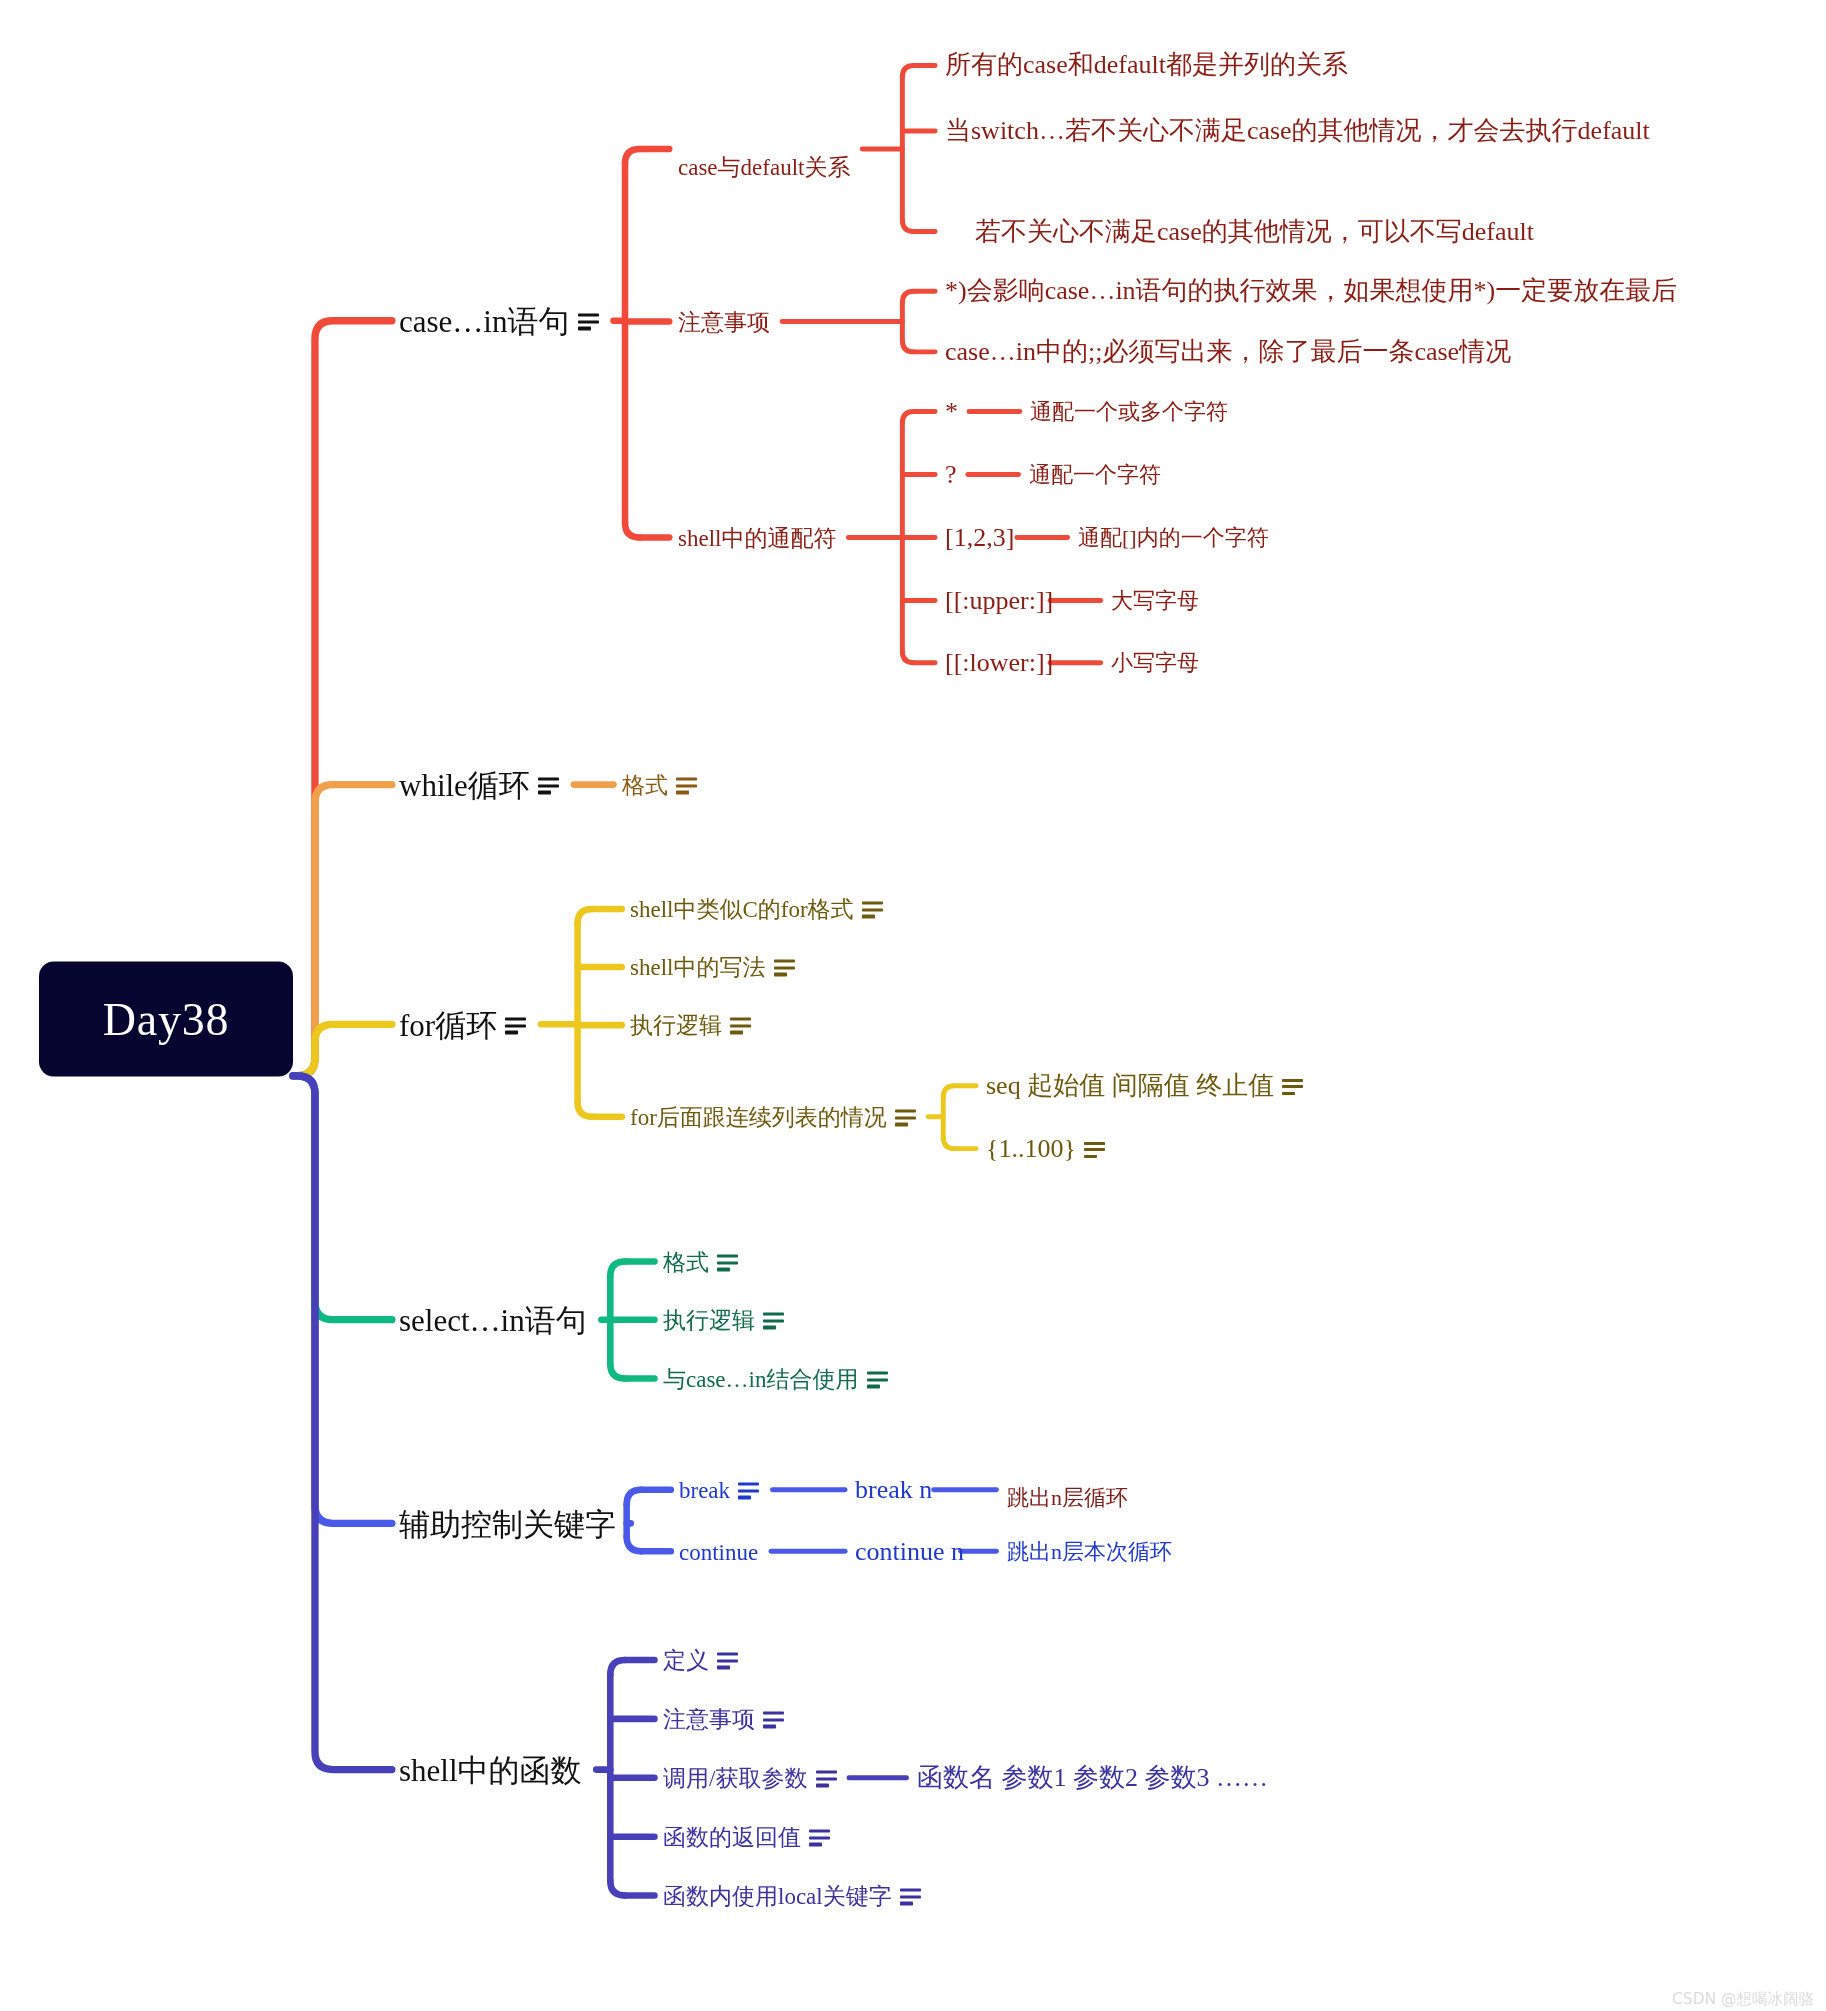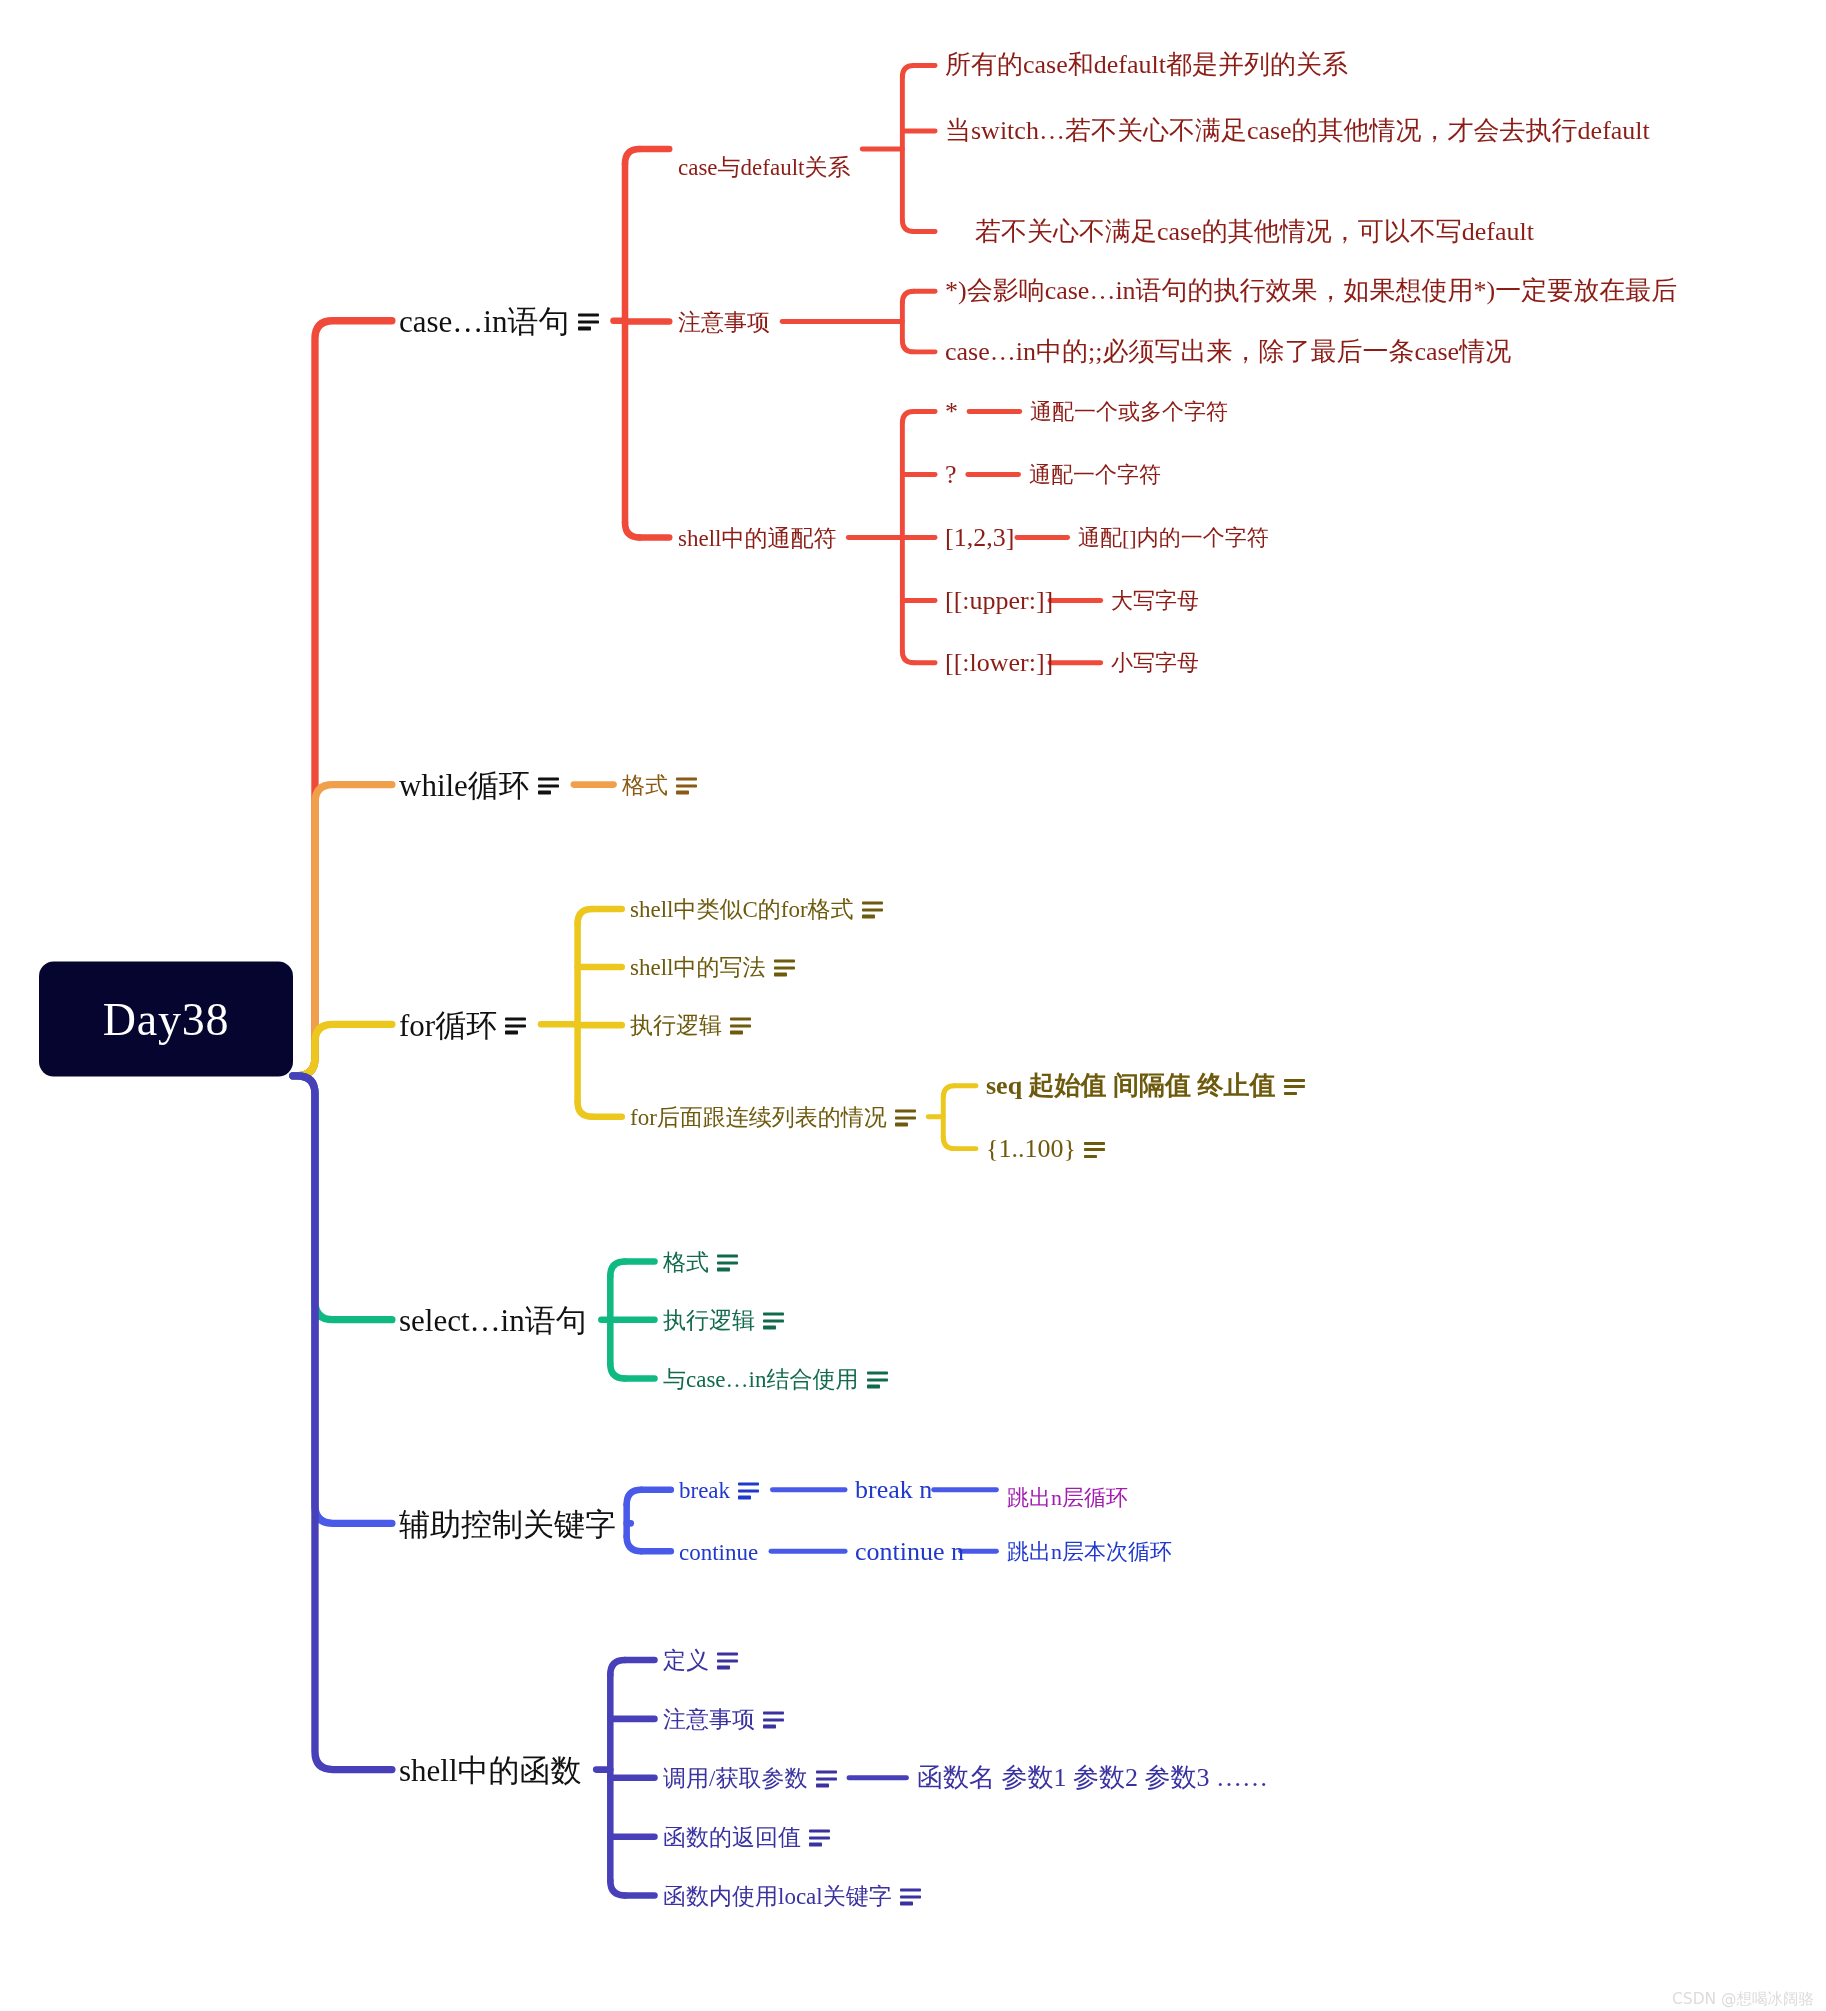--- a/index.html
+++ b/index.html
@@ -241,21 +241,21 @@
       </div>
       <div class="node lvl2" style="left: 630px; top: 1117px;">
         <span class="txt" style="color: rgb(110, 90, 12);">for后面跟连续列表的情况</span>
         <span class="note-icon" style="color: rgb(110, 90, 12);">
           <i></i>
           <i></i>
           <i></i>
         </span>
       </div>
       <div class="node lvl3" style="left: 986px; top: 1086px;">
-        <span class="txt" style="color: rgb(110, 90, 12); font-weight: bold;">seq 起始值 间隔值 终止值</span>
+        <span class="txt" style="color: rgb(110, 90, 12);">seq 起始值 间隔值 终止值</span>
         <span class="note-icon" style="color: rgb(110, 90, 12);">
           <i></i>
           <i></i>
           <i></i>
         </span>
       </div>
       <div class="node lvl3" style="left: 986px; top: 1149px;">
         <span class="txt" style="color: rgb(110, 90, 12);">{1..100}</span>
         <span class="note-icon" style="color: rgb(110, 90, 12);">
           <i></i>
@@ -298,21 +298,21 @@
         <span class="note-icon" style="color: rgb(32, 56, 204);">
           <i></i>
           <i></i>
           <i></i>
         </span>
       </div>
       <div class="node lvl3" style="left: 855px; top: 1490px;">
         <span class="txt" style="color: rgb(32, 56, 204);">break n</span>
       </div>
       <div class="node lvl4" style="left: 1007px; top: 1490px;">
-        <span class="txt" style="color: #a21caf; margin-top: 16px;">跳出n层循环</span>
+        <span class="txt" style="color: #7f1d1d; margin-top: 16px;">跳出n层循环</span>
       </div>
       <div class="node lvl2" style="left: 679px; top: 1552px;">
         <span class="txt" style="color: rgb(32, 56, 204);">continue</span>
       </div>
       <div class="node lvl3" style="left: 855px; top: 1552px;">
         <span class="txt" style="color: rgb(32, 56, 204);">continue n</span>
       </div>
       <div class="node lvl4" style="left: 1007px; top: 1552px;">
         <span class="txt" style="color: rgb(32, 56, 204);">跳出n层本次循环</span>
       </div>

